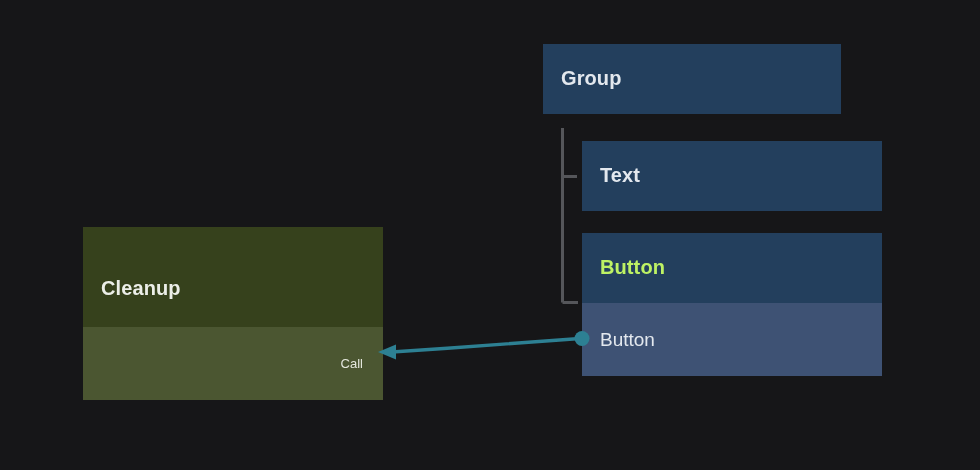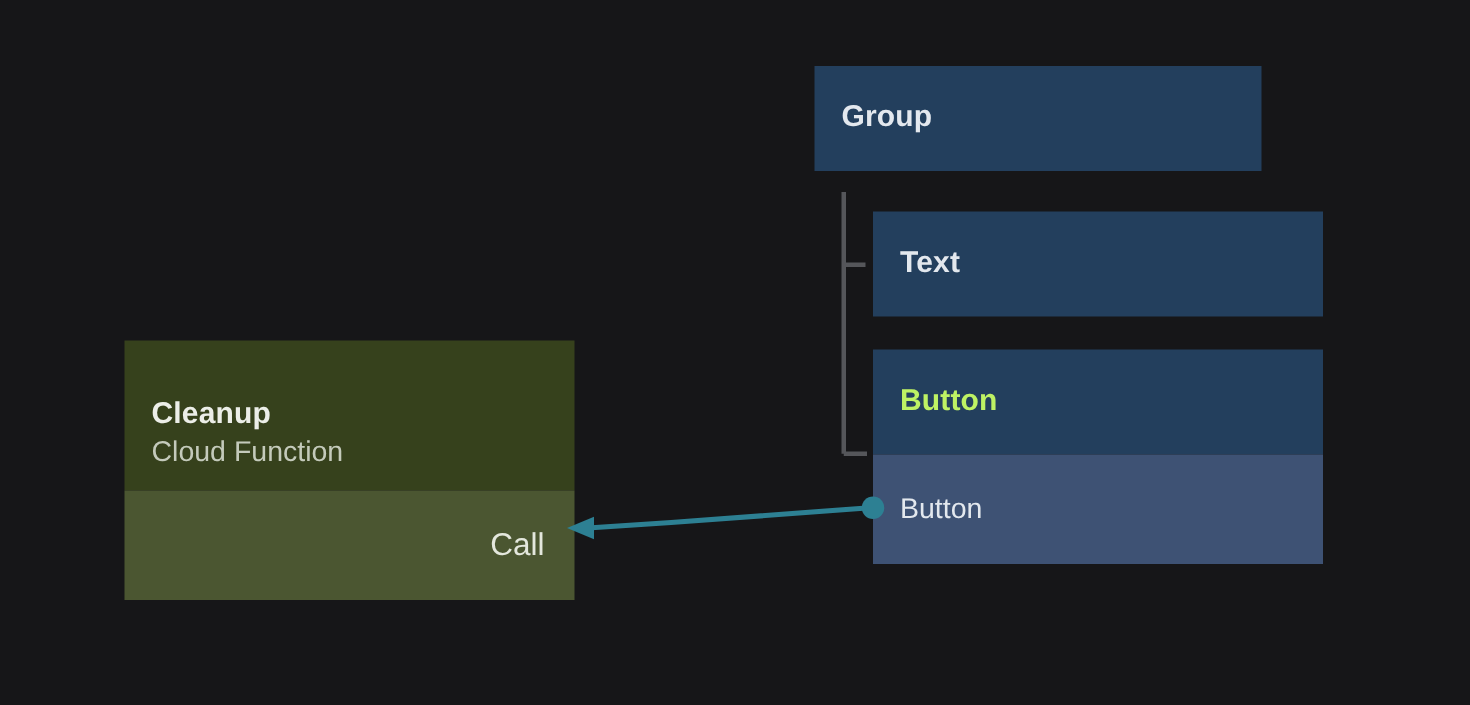--- a/index.html
+++ b/index.html
@@ -71,21 +71,21 @@
     font-size: 19px;
   }
   .node-green .node-row {
     height: 73px;
     background: #4b5631;
     justify-content: flex-end;
     padding-right: 20px;
   }
   .node-green .port-label {
     color: #e4e7dd;
-    font-size: 21px;
+    font-size: 13px;
   }
 
   
   .node-group {
     left: 543px;
     top: 44px;
     width: 298px;
     height: 70px;
   }
   .node-group .node-header {
@@ -174,21 +174,20 @@
     <path d="M 562.5 128 L 562.5 302.5" stroke="#55565a" stroke-width="3" fill="none"></path>
 
     <path d="M 562.5 176.5 L 577 176.5" stroke="#55565a" stroke-width="3" fill="none"></path>
 
     <path d="M 562.5 302.5 L 578 302.5" stroke="#55565a" stroke-width="3" fill="none"></path>
   </svg>
 
   <div class="node node-green">
     <div class="node-header">
       <div class="node-title">Cleanup</div>
-      <div class="node-subtitle">Cloud Function</div>
     </div>
     <div class="node-row">
       <span class="port-label">Call</span>
     </div>
   </div>
 
   <div class="node node-group">
     <div class="node-header">
       <div class="node-title">Group</div>
     </div>

